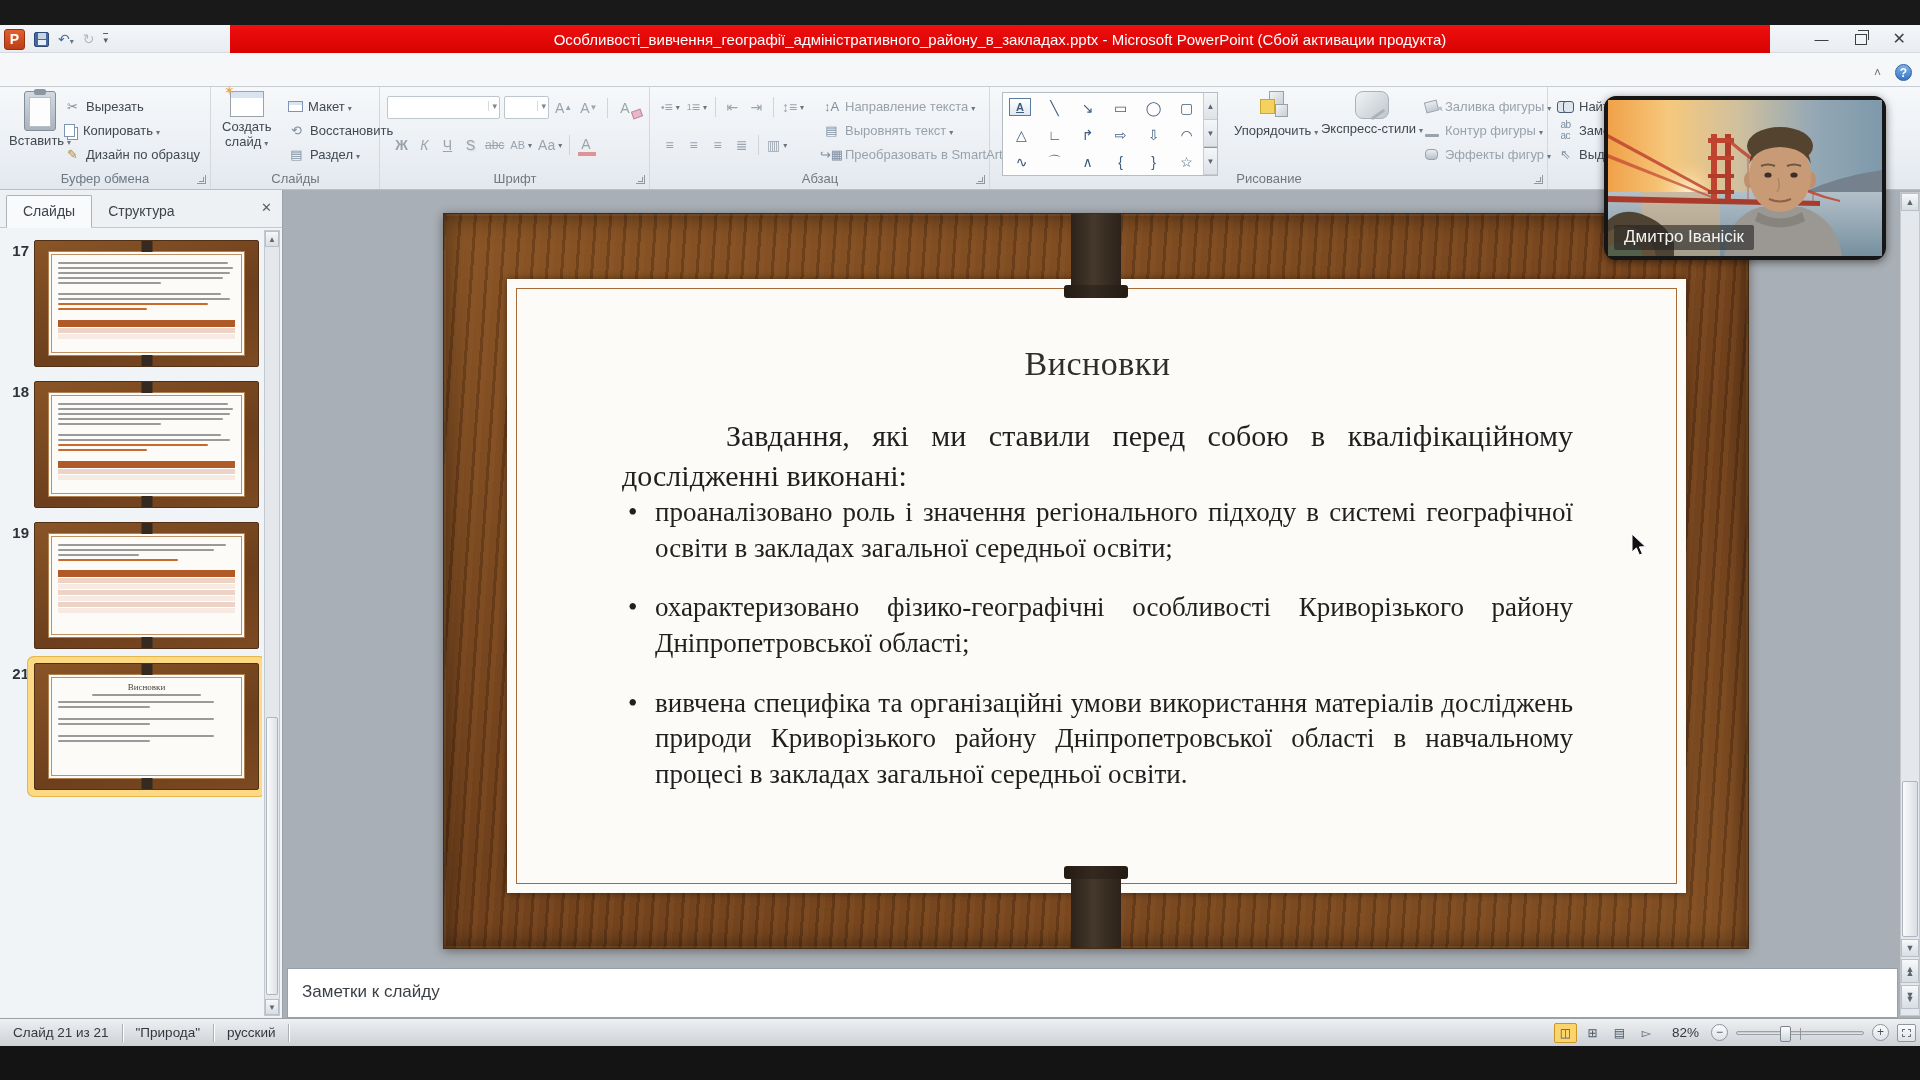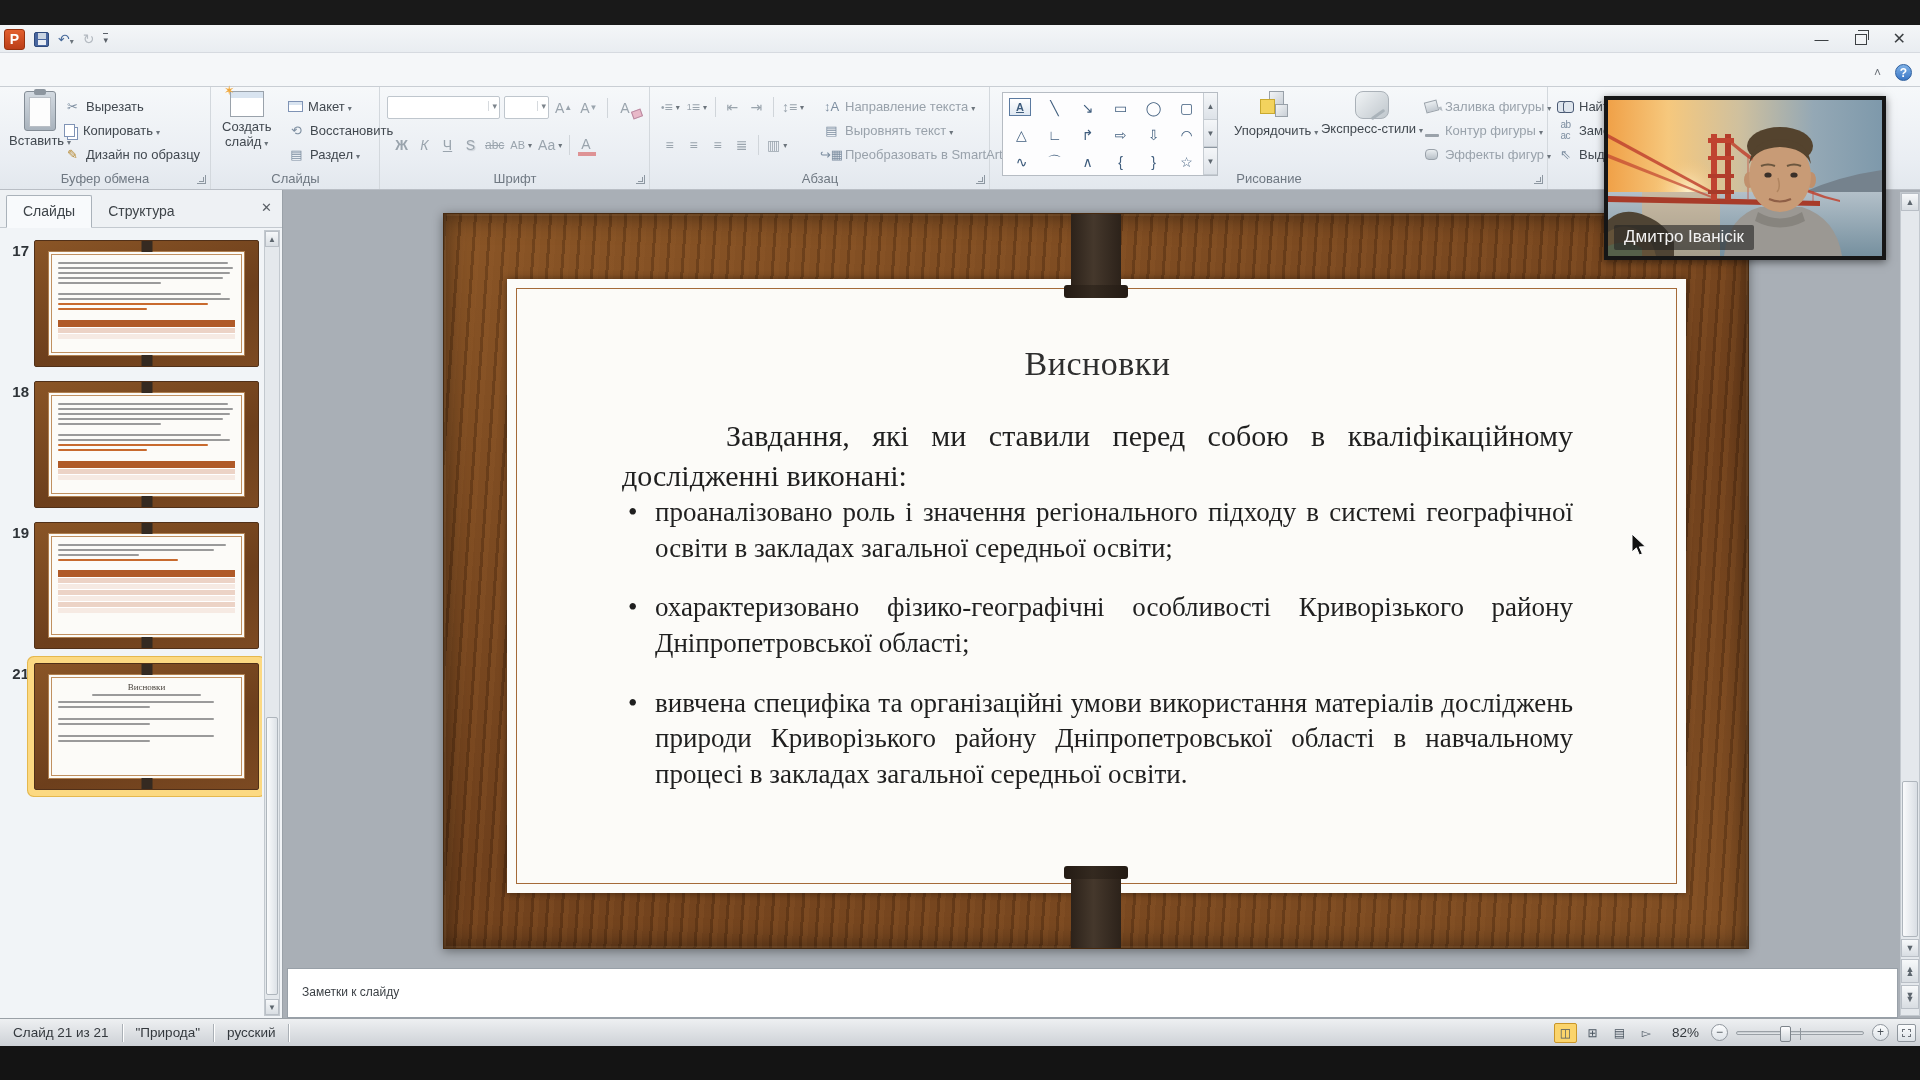--- a/index.html
+++ b/index.html
@@ -154,59 +154,62 @@
   #vscroll { position:absolute; right:0; top:2px; width:20px; height:824px; background:#e4e8ec; border:1px solid #c3c9cf; }
   .vbtn { position:absolute; left:0; right:0; height:18px; background:linear-gradient(#f7f9fa,#d8dde2); border:1px solid #b9bfc6; color:#5d666e; font-size:9px; display:flex; align-items:center; justify-content:center; }
   #vscroll .b-up { top:0; }
   #vscroll .b-dn { top:746px; }
   #vscroll .vthumb { position:absolute; left:1px; right:1px; top:588px; height:156px; background:linear-gradient(90deg,#fafbfc,#d9dee4); border:1px solid #aeb5bc; border-radius:2px; }
   #vscroll .b-prev { top:766px; height:24px; flex-direction:column; line-height:.5; }
   #vscroll .b-next { top:792px; height:24px; flex-direction:column; line-height:.5; }
 
   
   #notes { position:absolute; left:287px; top:778px; right:22px; height:50px; background:#fff; border:1px solid #98a0a8; padding:13px 14px; }
-  #notes span { font-size:12px; color:#3a3f44; }
+  #notes span { font-size:17px; color:#3a3f44; }
 
   
   #statusbar { position:absolute; left:0; top:1018px; width:1920px; height:28px; background:linear-gradient(#eef0f2,#cdd1d6); border-top:1px solid #9aa0a6; display:flex; align-items:center; }
   .stitem { font-size:13.5px; color:#33383d; padding:0 13px; }
   .stsep { width:1px; height:18px; background:#aab0b6; box-shadow:1px 0 0 #fff; }
   .st-right { position:absolute; right:4px; top:0; height:100%; display:flex; align-items:center; gap:4px; }
   .viewbtn { width:23px; height:20px; display:flex; align-items:center; justify-content:center; font-size:12px; color:#4a5560; border-radius:2px; }
   .viewbtn.active { background:#fbd46b; border:1px solid #c9962a; }
   .zoomtxt { font-size:13.5px; color:#33383d; margin:0 8px 0 10px; }
   .zbtn { width:17px; height:17px; border-radius:50%; border:1px solid #8f969d; background:linear-gradient(#fcfdfe,#dde2e7); color:#4a5158; font-size:12px; line-height:14px; text-align:center; }
   .ztrack { position:relative; width:128px; height:4px; background:linear-gradient(#c2c7cc,#e8ebee); border:1px solid #9aa0a6; border-radius:2px; margin:0 4px; }
   .ztrack .notch { position:absolute; left:50%; top:-4px; width:1px; height:12px; background:#8f969d; }
   .zthumb { position:absolute; left:34%; top:-6px; width:11px; height:16px; background:linear-gradient(#fdfdfe,#cfd5da); border:1px solid #7d848b; border-radius:2px; }
   .fitbtn { width:19px; height:18px; border:1px solid #8f969d; background:linear-gradient(#fcfdfe,#dde2e7); border-radius:2px; position:relative; margin-left:4px; }
   .fitbtn::before { content:""; position:absolute; inset:4px; border:1px dashed #6a7077; }
 
   
-  #webcam { position:absolute; left:1604px; top:96px; width:282px; height:164px; background:#000; border:4px solid #161616; border-radius:0; z-index:50; box-shadow:0 2px 8px rgba(0,0,0,.5); }
+  #webcam { position:absolute; left:1604px; top:96px; width:282px; height:164px; background:#000; border:4px solid #161616; border-radius:12px; z-index:50; box-shadow:0 2px 8px rgba(0,0,0,.5); }
   #webcam svg { display:block; width:100%; height:100%; }
   .cam-name { position:absolute; left:6px; bottom:6px; background:rgba(35,35,35,.6); color:#f2f2f2; font-size:17px; padding:2px 10px 3px; border-radius:2px; }
 
   
   #cursor { position:absolute; left:1629px; top:533px; z-index:60; }
 </style>
 </head>
 <body>
 
 <div id="stage">
 
   <div class="bar-black-top"></div>
 
   <div id="titlebar">
     <div class="qat">
       <div class="applogo">P</div>
       <div class="ic-floppy"></div>
       <span class="qbtn">↶<span style="font-size:8px;color:#6c747c">▾</span></span>
       <span class="qbtn dis">↻</span>
       <span class="qdd">▾</span>
+    </div>
+    <div id="title-banner">
+      <span>Особливості_вивчення_географії_адміністративного_району_в_закладах.pptx - Microsoft PowerPoint (Сбой активации продукта)</span>
     </div>
     <div class="wincontrols">
       <span class="wc">—</span>
       <span class="ic-restore"></span>
       <span class="wc" style="font-size:16px">✕</span>
     </div>
   </div>
 
   <div id="tabrow">
     <div class="tabrow-right">

